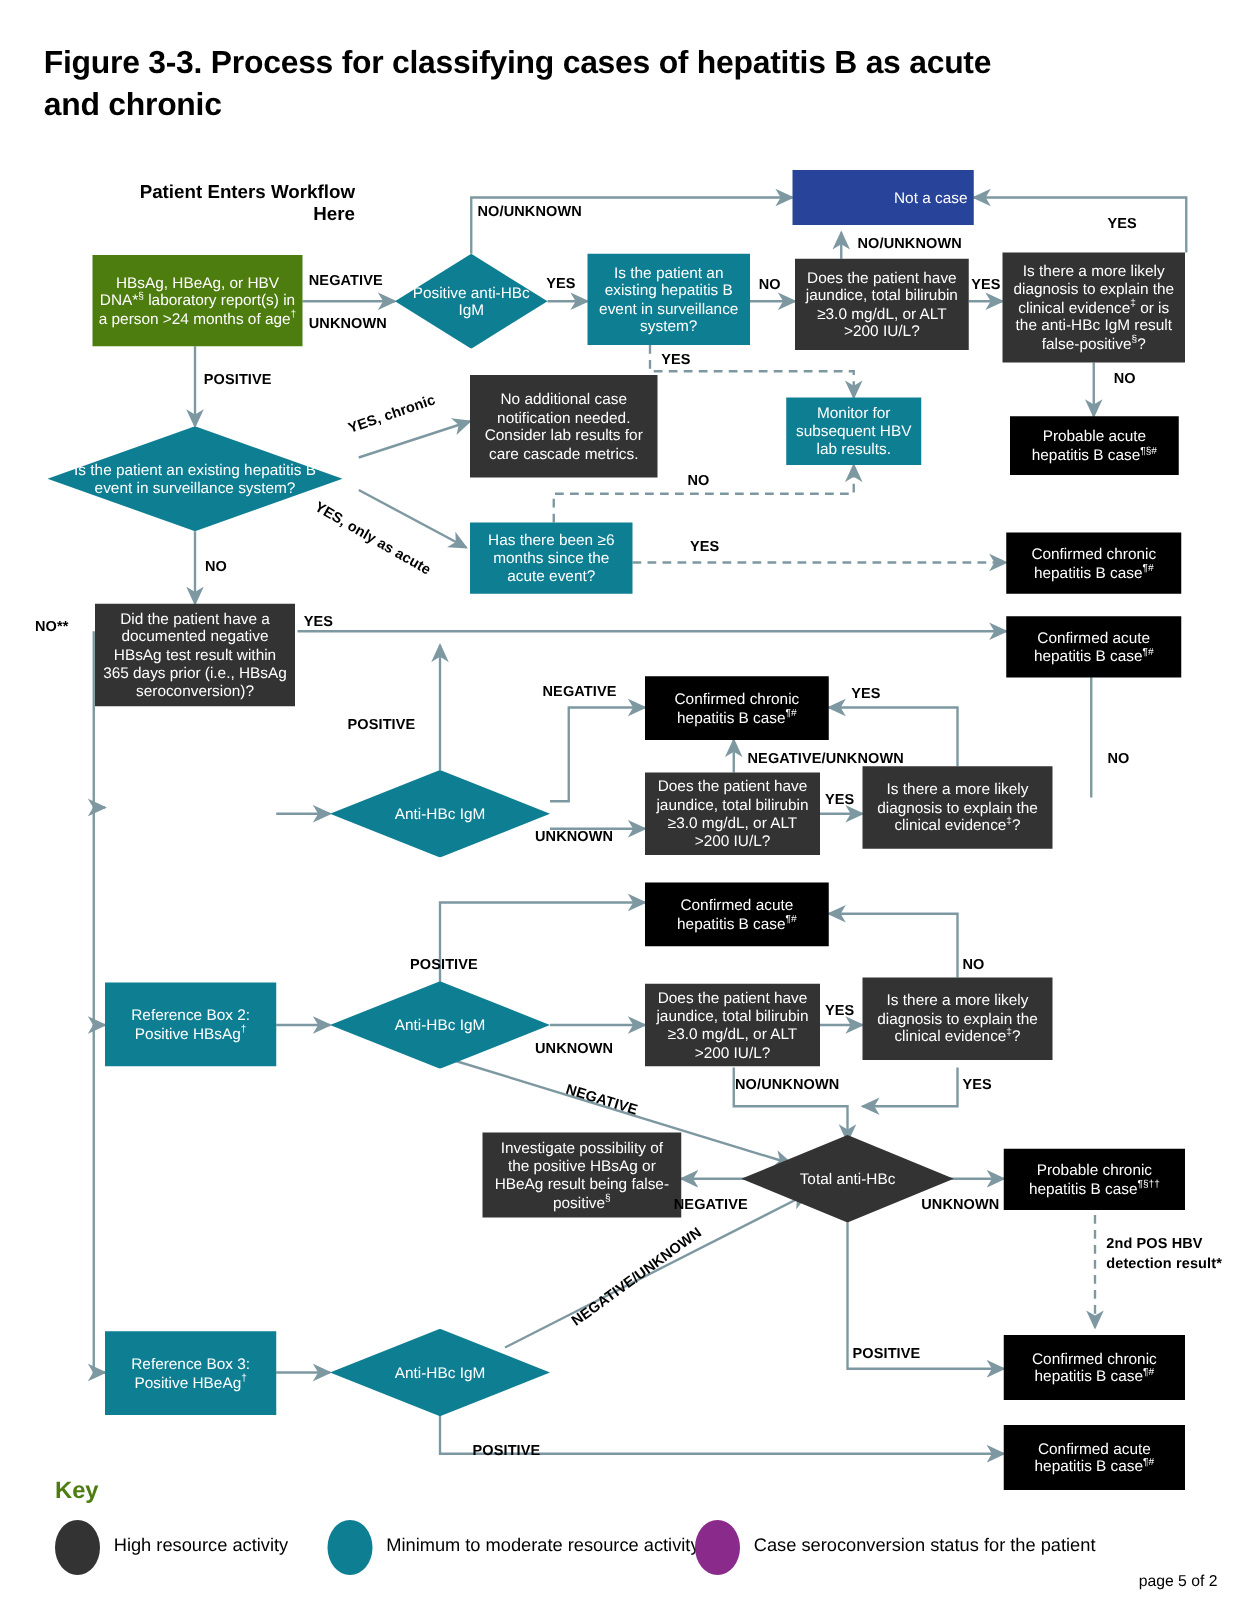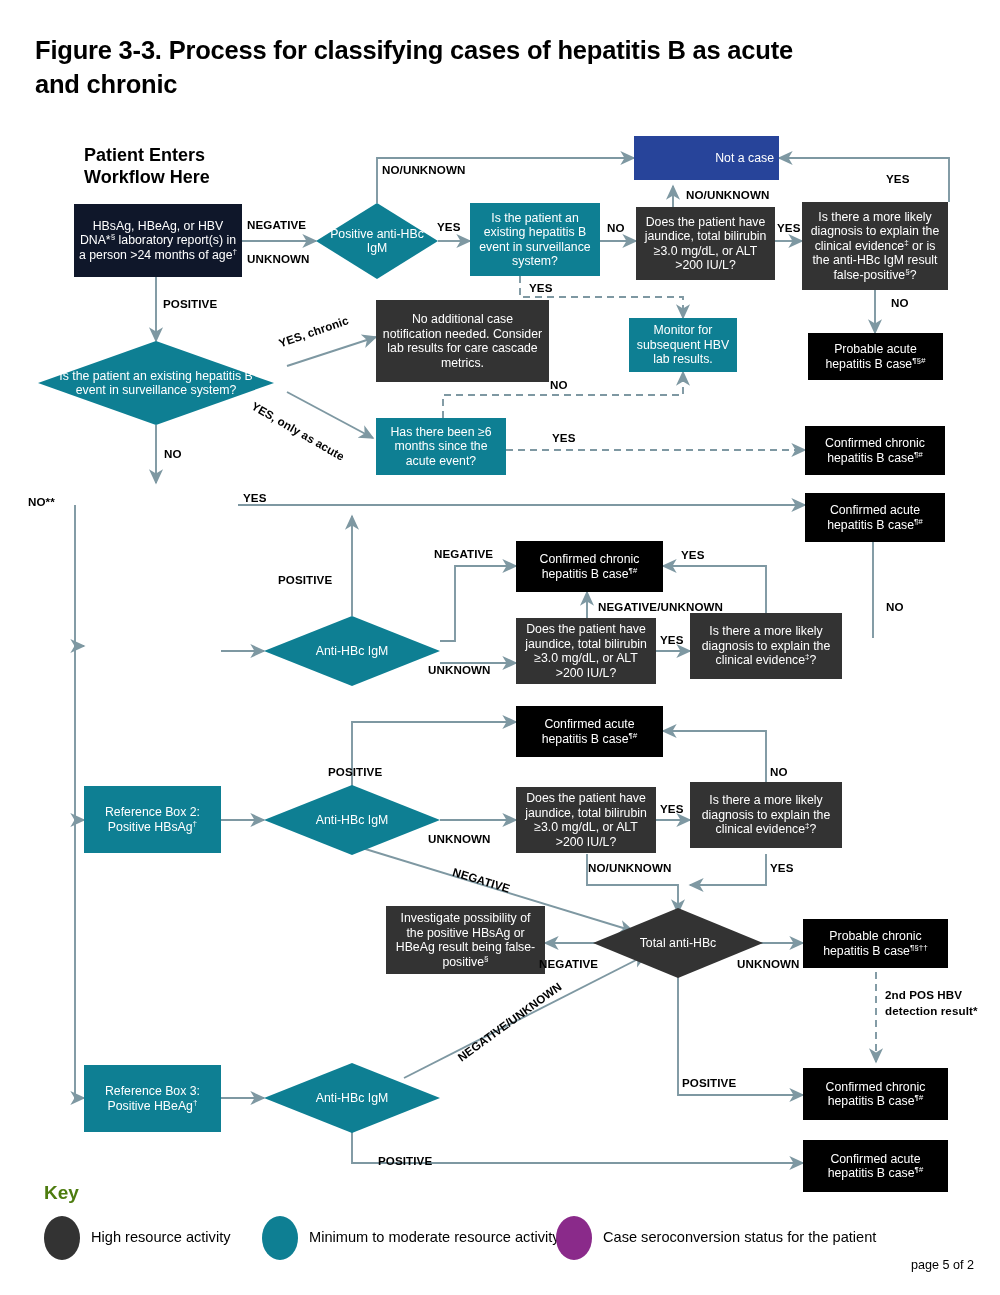--- a/index.html
+++ b/index.html
@@ -17,21 +17,21 @@
     font-size:25.5px;font-weight:bold;line-height:1.32;color:#000;
     letter-spacing:-0.2px;
   }
 
   .node{
     position:absolute;box-sizing:border-box;
     display:flex;align-items:center;justify-content:flex-end;
     text-align:center;color:#fff;line-height:1.18;
     font-size:12.3px;padding:3px 5px;
   }
-  .n-black{background:#0f172a;}
+  .n-black{background:#4d7c0f;}
   .n-dark{background:#333333;}
   .n-teal{background:#0e7f93;}
   .n-purple{background:#000000;}
   .n-navy{background:#27449a;}
 
   .dia{position:absolute;}
   .dia .shape{
     position:absolute;left:0;top:0;width:100%;height:100%;
     background:#0e7f93;
     clip-path:polygon(50% 0,100% 50%,50% 100%,0 50%);
@@ -46,22 +46,22 @@
 
   .lbl{
     position:absolute;font-size:11.6px;font-weight:bold;color:#000;
     white-space:nowrap;letter-spacing:0.1px;
   }
   .lbl.rot-n38{transform:rotate(22deg);transform-origin:left top;}
   .lbl.rot-n30{transform:rotate(30deg);transform-origin:left top;}
   .lbl.rot-up{transform:rotate(-36deg);transform-origin:left top;}
 
   .hdr{
-    position:absolute;font-size:18px;font-weight:bold;color:#000;
-    text-align:left;line-height:1.22;
+    position:absolute;font-size:15px;font-weight:bold;color:#000;
+    text-align:right;line-height:1.22;
   }
   .keyhdr{position:absolute;left:44px;top:1182px;font-size:19px;font-weight:bold;color:#4d7c0f;}
   .keyitem{position:absolute;display:flex;align-items:center;gap:11px;}
   .dot{width:36px;height:44px;border-radius:50%;flex:0 0 auto;}
   .dot.d1{background:#333333;}
   .dot.d2{background:#0e7f93;}
   .dot.d3{background:#8a2a8a;}
   .keytxt{font-size:14.6px;color:#000;line-height:1.22;}
   .pagenum{position:absolute;right:26px;top:1258px;font-size:12.6px;color:#000;}
   sup{font-size:0.66em;vertical-align:super;line-height:0;}
@@ -197,36 +197,39 @@
 
   <div class="node n-purple" style="left:808px;top:333px;width:135px;height:47px;">
     <span>Probable acute hepatitis B case<sup>¶§#</sup></span>
   </div>
 
   <div class="dia" style="left:38px;top:341px;width:236px;height:84px;">
     <div class="shape"></div>
     <div class="txt">Is the patient an existing hepatitis B event in surveillance system?</div>
   </div>
 
-  <div class="node n-dark" style="left:376px;top:300px;width:173px;height:82px;">
+  <div class="node n-dark" style="left:376px;top:300px;width:150px;height:82px;">
     <span>No additional case notification needed. Consider lab results for care cascade metrics.</span>
   </div>
 
   <div class="node n-teal" style="left:629px;top:318px;width:108px;height:54px;">
     <span>Monitor for subsequent HBV lab results.</span>
   </div>
 
   <div class="node n-teal" style="left:376px;top:418px;width:130px;height:57px;">
     <span>Has there been ≥6 months since the acute event?</span>
   </div>
 
   <div class="node n-purple" style="left:805px;top:426px;width:140px;height:49px;">
     <span>Confirmed chronic hepatitis B case<sup>¶#</sup></span>
   </div>
 
+  <div class="node n-dark" style="left:76px;top:483px;width:160px;height:82px;">
+    <span>Did the patient have a documented negative HBsAg test result within 365 days prior (i.e., HBsAg seroconversion)?</span>
+  </div>
 
   <div class="node n-purple" style="left:805px;top:493px;width:140px;height:49px;">
     <span>Confirmed acute hepatitis B case<sup>¶#</sup></span>
   </div>
 
   <div class="node n-purple" style="left:516px;top:541px;width:147px;height:51px;">
     <span>Confirmed chronic hepatitis B case<sup>¶#</sup></span>
   </div>
 
 

